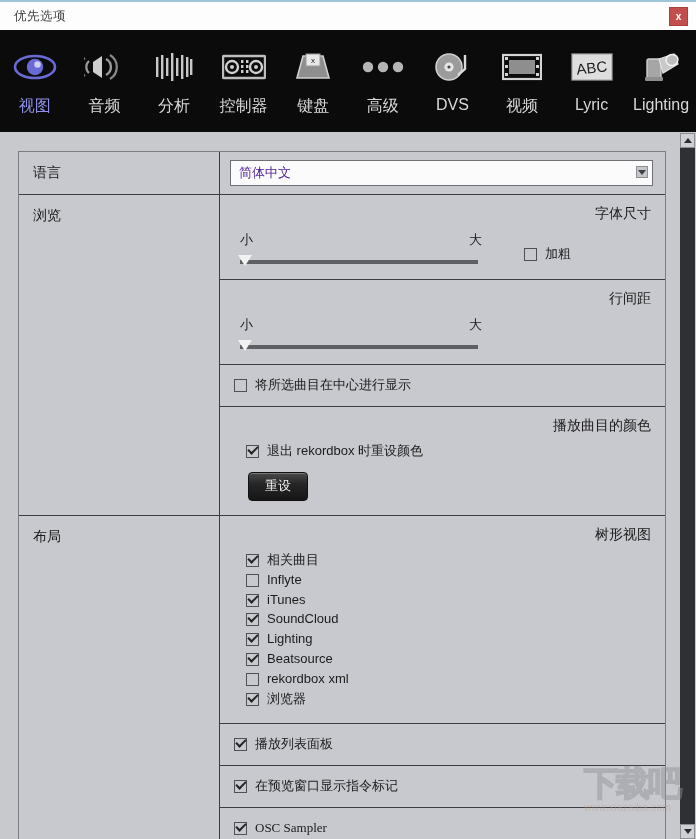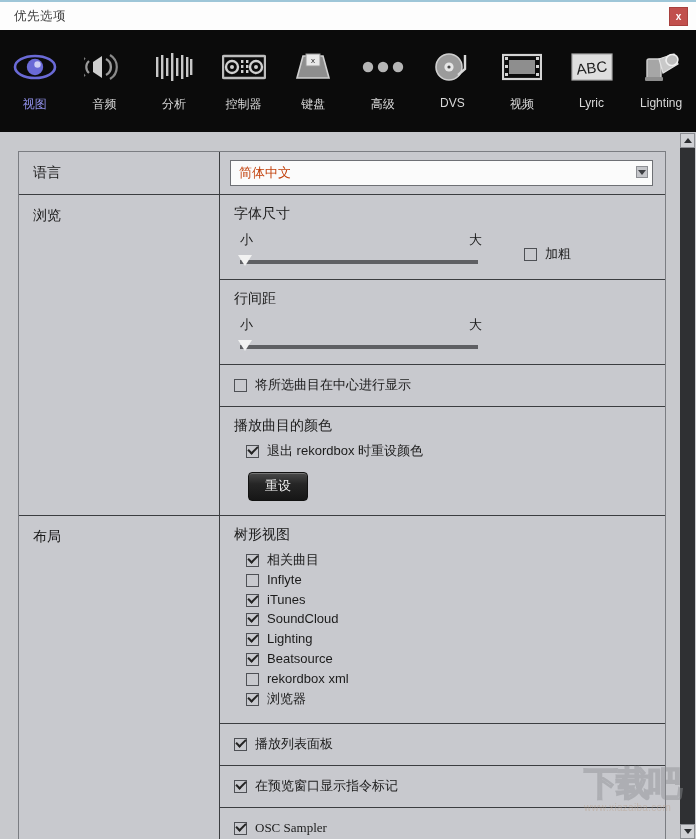--- a/index.html
+++ b/index.html
@@ -89,21 +89,21 @@
     align-items: center;
     cursor: pointer;
     min-width: 0;
   }
   .tab .glyph {
     height: 42px;
     display: flex; align-items: center; justify-content: center;
   }
   .tab .tab-label {
     margin-top: 8px;
-    font-size: 12px;
+    font-size: 16px;
     color: #d9d9d9;
     white-space: nowrap;
   }
   .tab.active .tab-label { color: #8f8fe8; }
 
   
   .content {
     position: absolute;
     left: 0; top: 132px;
     width: 696px; height: 707px;
@@ -142,20 +142,21 @@
     padding: 10px 14px 12px 14px;
     border-bottom: 1px solid #3b3d40;
   }
   .sub:last-child { border-bottom: none; }
   .sub.tight { padding: 9px 14px 9px 14px; font-family: Liberation Serif, serif; }
 
   .sub-title {
     font-size: 14px;
     color: #1b1b1b;
     margin-bottom: 8px;
+    text-align: right;
   }
 
   .slider-wrap { display: flex; align-items: flex-end; }
   .slider-block { width: 250px; }
   .slider-ends {
     display: flex; justify-content: space-between;
     font-size: 13px; color: #1b1b1b;
     padding: 0 2px 4px 6px;
   }
   .slider-track {
@@ -212,21 +213,21 @@
   .select {
     position: relative;
     height: 24px;
     background: #fbfbfb;
     border: 1px solid #6e7075;
     margin: 8px 12px 8px 10px;
     display: flex; align-items: center;
     cursor: pointer;
   }
   .select .val {
-    font-size: 13px; color: #c2410c;
+    font-size: 13px; color: #4c1d95;
     padding-left: 8px;
   }
   .select .arrow {
     position: absolute; right: 4px; top: 5px;
     width: 12px; height: 12px;
     background: #c5c6ca;
     border: 1px solid #8d8f94;
     display: flex; align-items: center; justify-content: center;
     box-sizing: border-box;
   }

